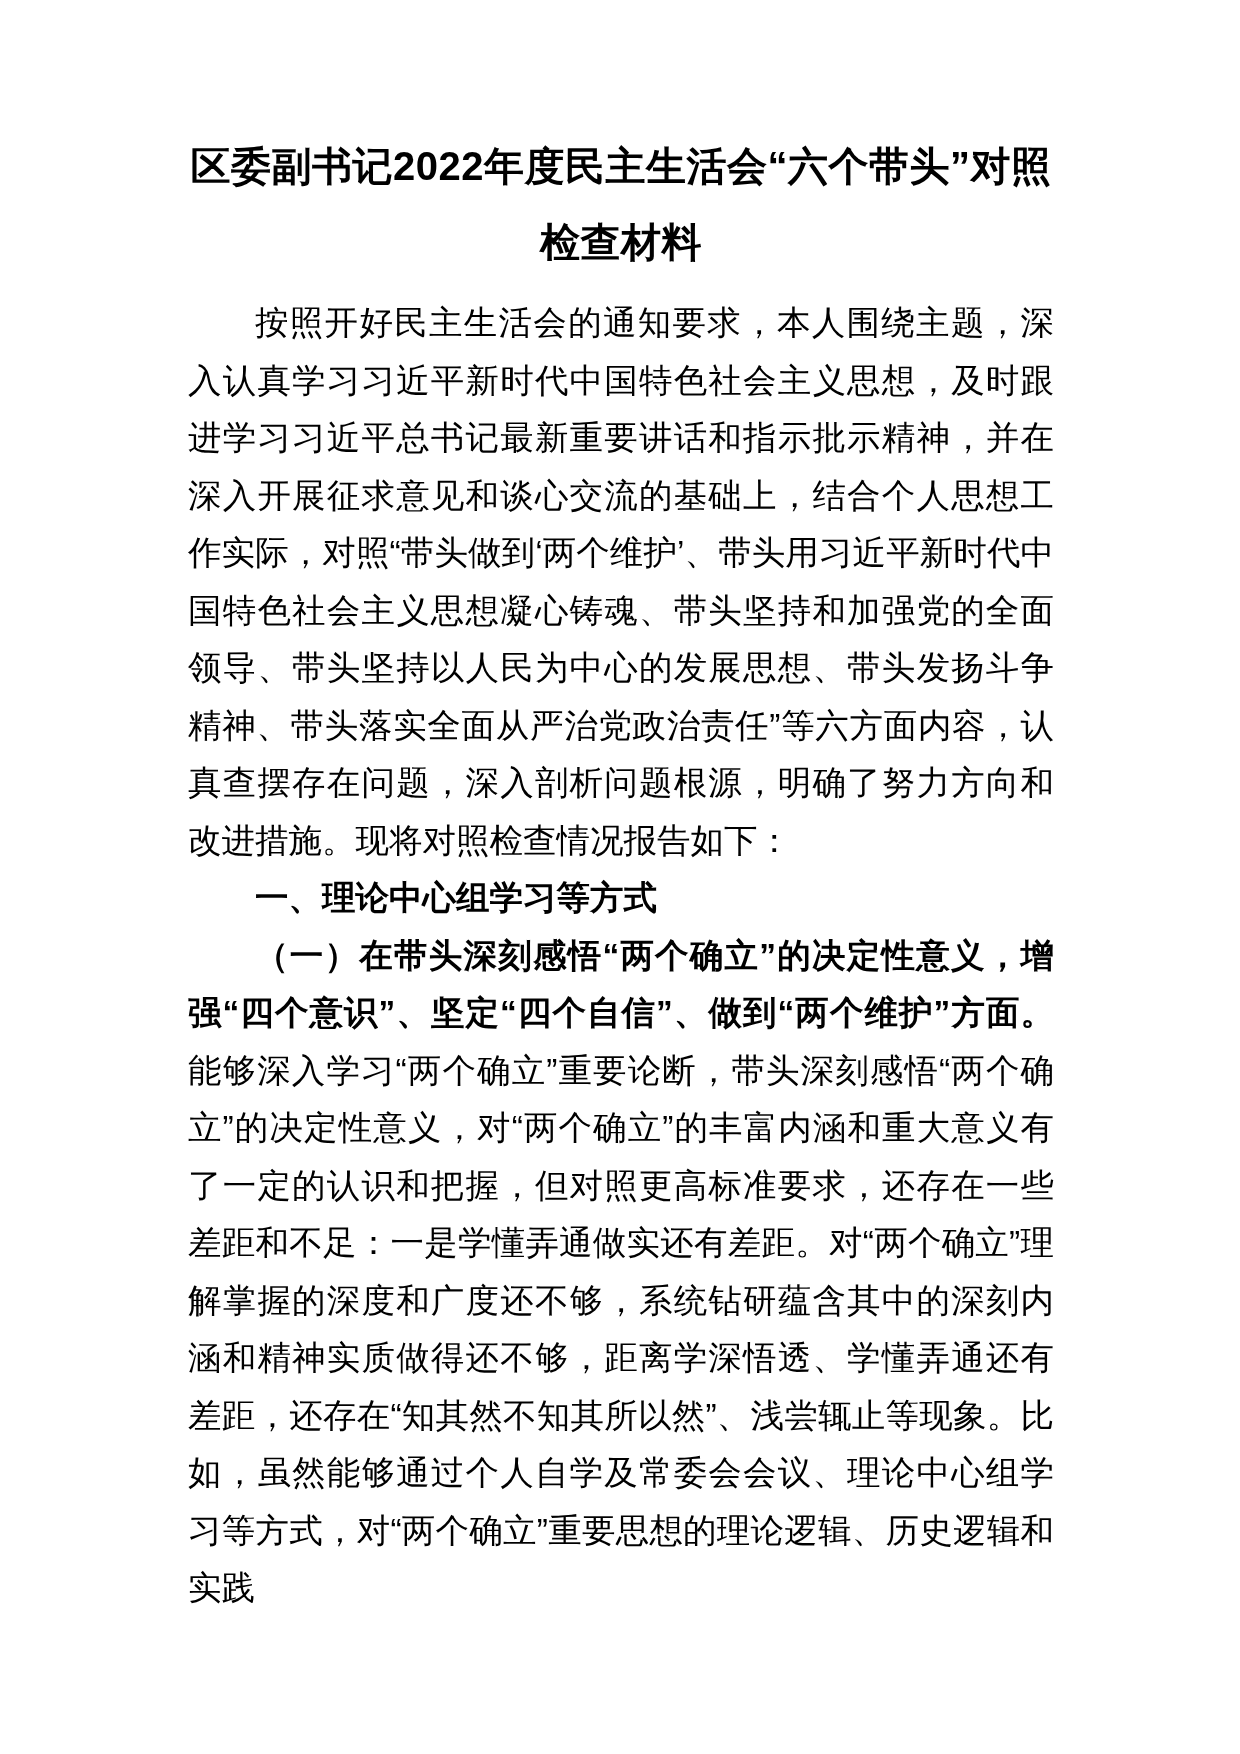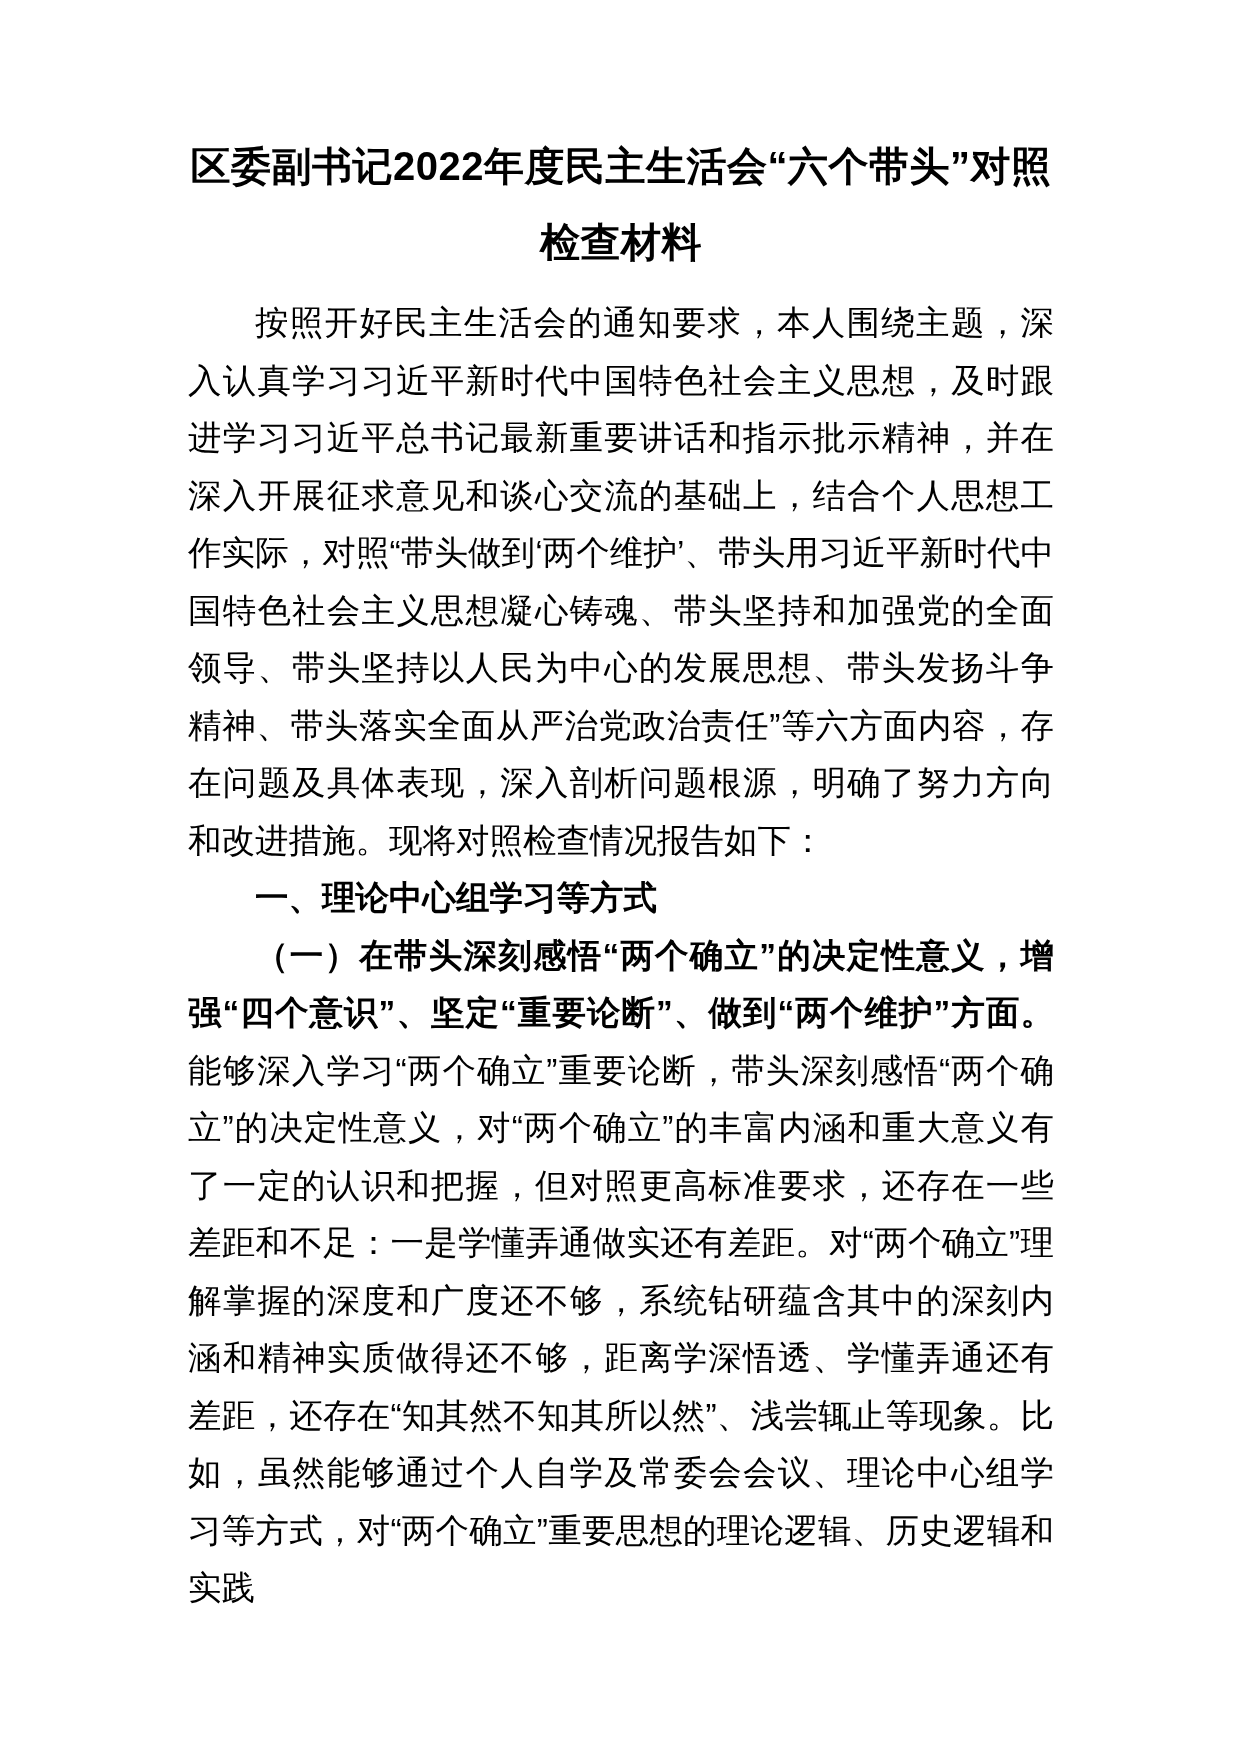--- a/index.html
+++ b/index.html
@@ -58,20 +58,20 @@
   }
 </style>
 </head>
 <body>
 
 <div class="page">
   <div class="content">
 
     <h1 class="doc-title">区委副书记2022年度民主生活会“六个带头”对照检查材料</h1>
 
-    <p class="para">按照开好民主生活会的通知要求，本人围绕主题，深入认真学习习近平新时代中国特色社会主义思想，及时跟进学习习近平总书记最新重要讲话和指示批示精神，并在深入开展征求意见和谈心交流的基础上，结合个人思想工作实际，对照“带头做到‘两个维护’、带头用习近平新时代中国特色社会主义思想凝心铸魂、带头坚持和加强党的全面领导、带头坚持以人民为中心的发展思想、带头发扬斗争精神、带头落实全面从严治党政治责任”等六方面内容，存在问题及具体表现，深入剖析问题根源，明确了努力方向和改进措施。现将对照检查情况报告如下：</p>
+    <p class="para">按照开好民主生活会的通知要求，本人围绕主题，深入认真学习习近平新时代中国特色社会主义思想，及时跟进学习习近平总书记最新重要讲话和指示批示精神，并在深入开展征求意见和谈心交流的基础上，结合个人思想工作实际，对照“带头做到‘两个维护’、带头用习近平新时代中国特色社会主义思想凝心铸魂、带头坚持和加强党的全面领导、带头坚持以人民为中心的发展思想、带头发扬斗争精神、带头落实全面从严治党政治责任”等六方面内容，认真查摆存在问题，深入剖析问题根源，明确了努力方向和改进措施。现将对照检查情况报告如下：</p>
 
     <p class="heading-1">一、理论中心组学习等方式</p>
 
-    <p class="para"><span class="lead">（一）在带头深刻感悟“两个确立”的决定性意义，增强“四个意识”、坚定“重要论断”、做到“两个维护”方面。</span><span class="body">能够深入学习“两个确立”重要论断，带头深刻感悟“两个确立”的决定性意义，对“两个确立”的丰富内涵和重大意义有了一定的认识和把握，但对照更高标准要求，还存在一些差距和不足：一是学懂弄通做实还有差距。对“两个确立”理解掌握的深度和广度还不够，系统钻研蕴含其中的深刻内涵和精神实质做得还不够，距离学深悟透、学懂弄通还有差距，还存在“知其然不知其所以然”、浅尝辄止等现象。比如，虽然能够通过个人自学及常委会会议、理论中心组学习等方式，对“两个确立”重要思想的理论逻辑、历史逻辑和实践</span></p>
+    <p class="para"><span class="lead">（一）在带头深刻感悟“两个确立”的决定性意义，增强“四个意识”、坚定“四个自信”、做到“两个维护”方面。</span><span class="body">能够深入学习“两个确立”重要论断，带头深刻感悟“两个确立”的决定性意义，对“两个确立”的丰富内涵和重大意义有了一定的认识和把握，但对照更高标准要求，还存在一些差距和不足：一是学懂弄通做实还有差距。对“两个确立”理解掌握的深度和广度还不够，系统钻研蕴含其中的深刻内涵和精神实质做得还不够，距离学深悟透、学懂弄通还有差距，还存在“知其然不知其所以然”、浅尝辄止等现象。比如，虽然能够通过个人自学及常委会会议、理论中心组学习等方式，对“两个确立”重要思想的理论逻辑、历史逻辑和实践</span></p>
 
   </div>
 </div>
 
 </body></html>

